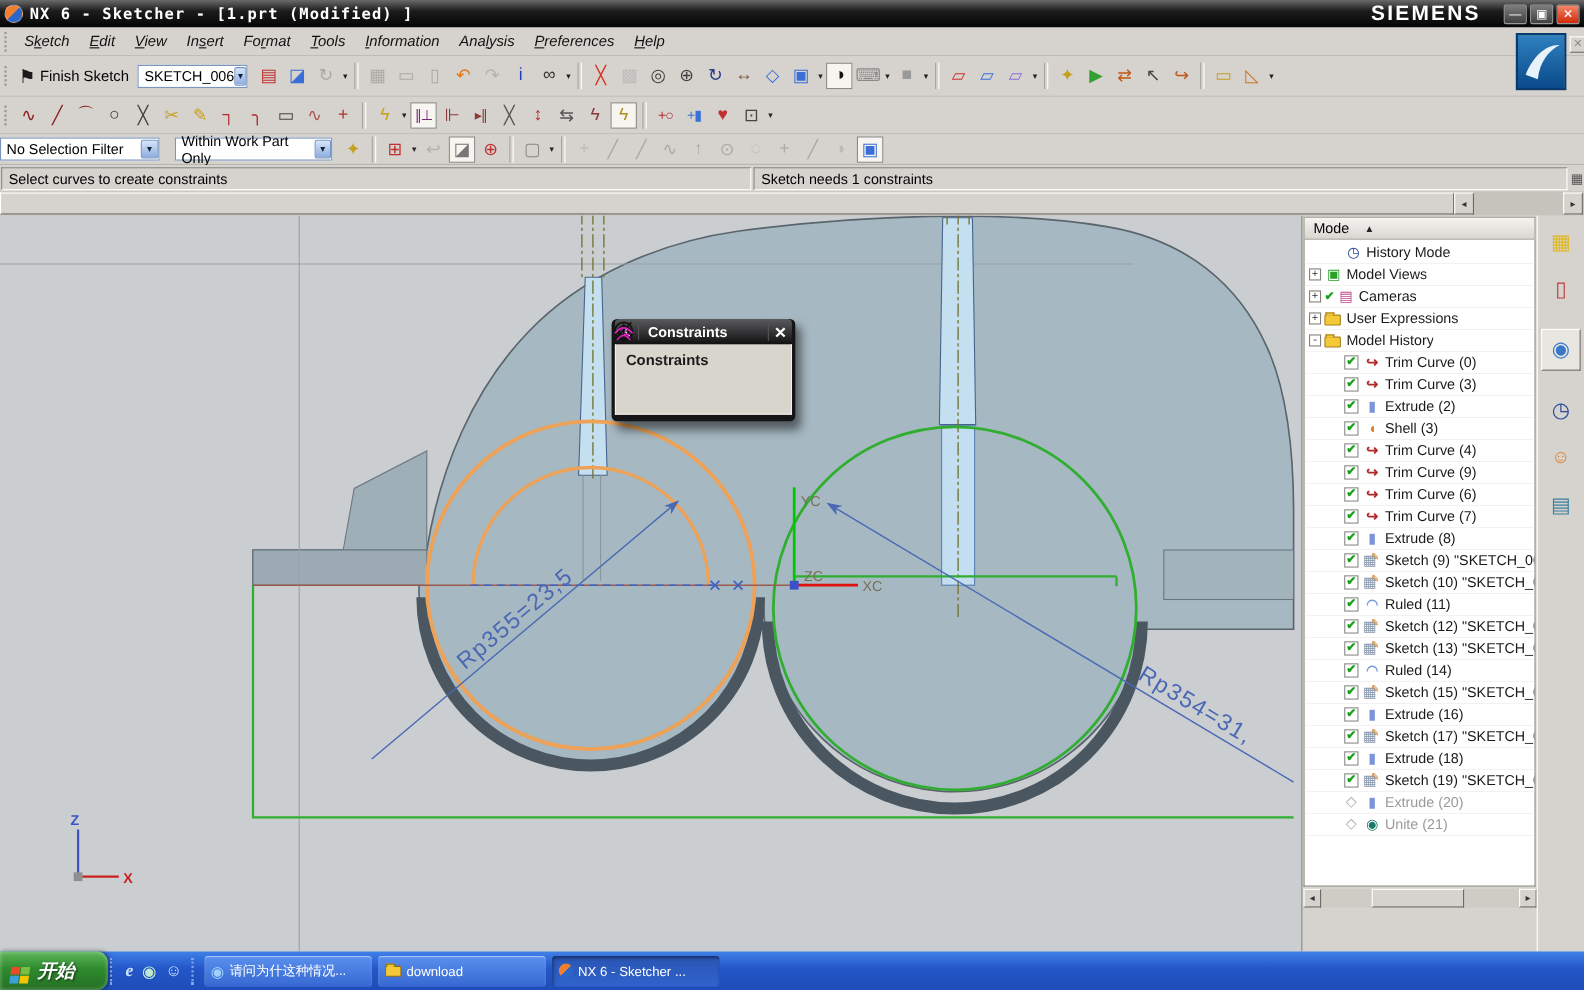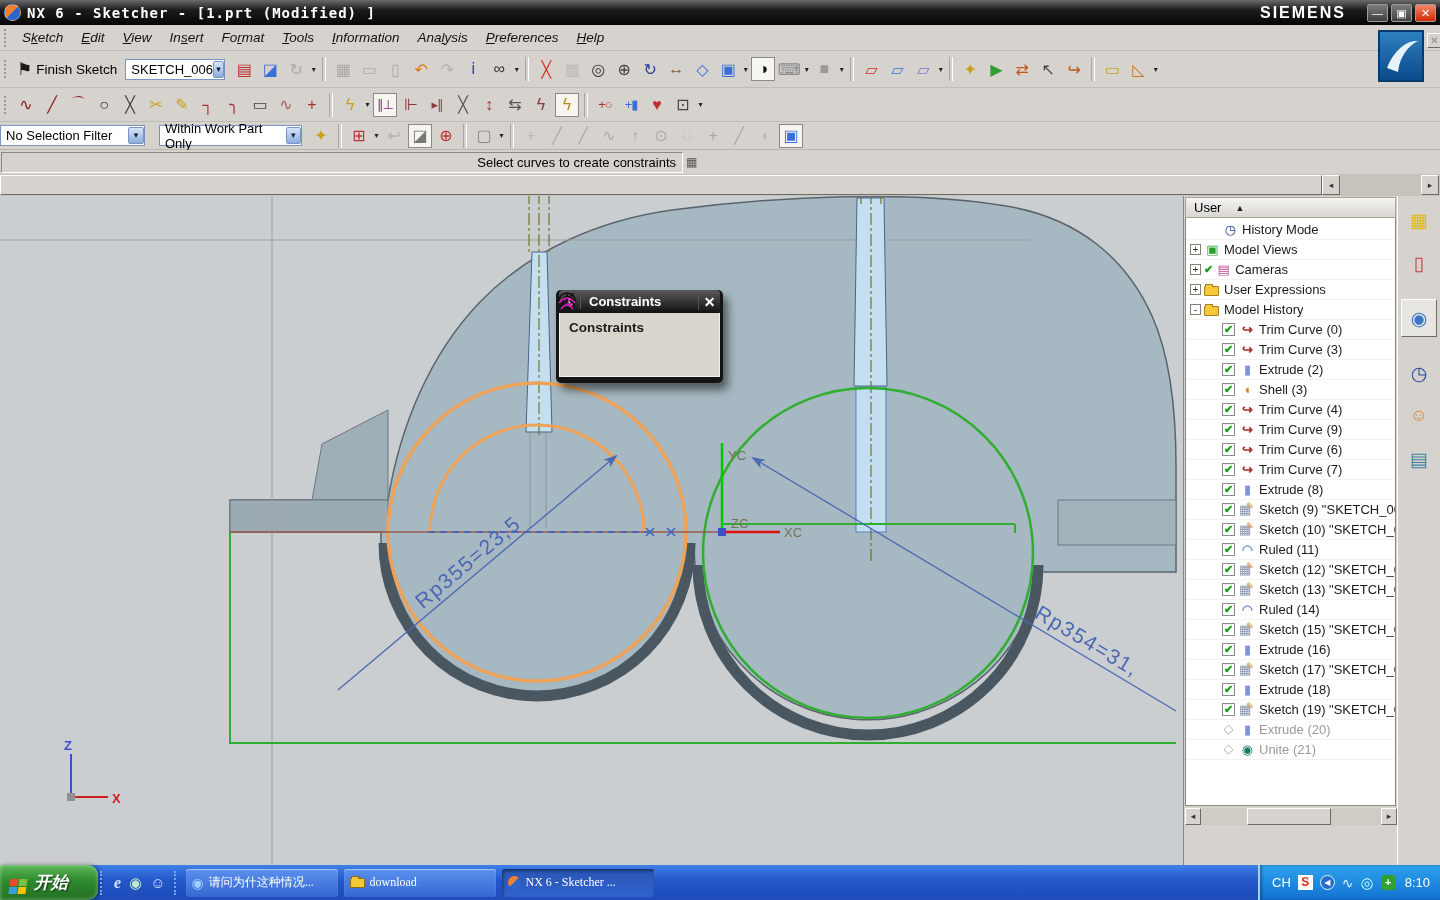--- a/index.html
+++ b/index.html
@@ -8,21 +8,21 @@
   .screen { position:relative; width:1440px; height:900px; background:#d6d3ce; overflow:hidden; }
 
   
   .titlebar { position:absolute; top:0; left:0; width:1440px; height:25px;
     background:linear-gradient(#6a6a6a,#1c1c1c 40%,#050505);
     display:flex; align-items:center; color:#fff; }
   .nxlogo { width:17px; height:17px; border-radius:50%; margin:0 6px 0 4px;
     background:linear-gradient(135deg,#f08030 0 50%,#2a66c8 50% 100%); border:1px solid rgba(255,255,255,.3); }
   .tb-title { font-family:"DejaVu Sans Mono", monospace; font-weight:bold; font-size:14px; letter-spacing:1px; }
   .tb-right { margin-left:auto; display:flex; align-items:center; }
-  .brand { font-weight:bold; font-size:16px; letter-spacing:2px; margin-right:18px; }
+  .brand { font-weight:bold; font-size:19px; letter-spacing:2px; margin-right:18px; }
   .winbtn { width:21px; height:18px; margin-left:3px; border:1px solid #9a9a9a; border-radius:2px;
     background:linear-gradient(#7d7d7d,#3f3f3f); color:#fff; font-size:11px; line-height:16px; text-align:center; }
   .winbtn.close { background:linear-gradient(#f48868,#d02808); margin-right:4px; }
 
   
   .menubar { position:absolute; top:25px; left:0; width:1440px; height:26px; background:#d6d3ce;
     display:flex; align-items:center; font-size:13.5px; color:#111; border-bottom:1px solid #c0bcb6; }
   .grip { width:5px; height:18px; margin:0 4px; border-left:2px dotted #9a968e; }
   .menu-item { padding:3px 9px; white-space:nowrap;font-style:italic; }
   .ul { text-decoration:underline; }
@@ -45,21 +45,21 @@
   .combo { height:21px; background:#fff; border:1px solid #7a96c0; display:flex; align-items:center;
     font-size:13px; padding-left:5px; }
   .combo .arw { width:16px; height:17px; margin-left:auto; border:1px solid #7a96c0; border-radius:2px;
     background:linear-gradient(#d7e5fa,#8cacdf); font-size:9px; color:#123; text-align:center; line-height:15px; }
   .combo .arw::before { content:"▾"; }
 
   
   .statusbar { position:absolute; top:150px; left:0; width:1440px; height:24px; background:#d6d3ce;
     display:flex; align-items:center; }
   .sfield { height:21px; border:1px solid; border-color:#8a8a8a #ffffff #ffffff #8a8a8a;
-    font-size:13px; padding:2px 6px; white-space:nowrap; overflow:hidden;text-align:right; }
+    font-size:13px; padding:2px 6px; white-space:nowrap; overflow:hidden; }
   .cuef { width:682px; margin-left:1px; }
   .statf { width:740px; margin-left:2px; }
   .miniicn { margin-left:3px; font-size:12px; color:#555; }
 
   
   .scrollstrip { position:absolute; top:174px; left:0; width:1440px; height:22px; background:#c6c2bc; }
   .hthumb { position:absolute; left:0; top:1px; width:1322px; height:20px; background:#d6d3ce;
     border:1px solid; border-color:#fff #6f6b64 #6f6b64 #fff; }
   .sbtn { position:absolute; top:1px; width:18px; height:20px; background:#d6d3ce;
     border:1px solid; border-color:#fff #6f6b64 #6f6b64 #fff; font-size:9px; color:#333;
@@ -164,21 +164,21 @@
   .task { width:152px; height:28px; margin-left:6px; border-radius:3px; display:flex; align-items:center;
     background:linear-gradient(#5a90ee,#3668d2); box-shadow:inset 0 1px 1px rgba(255,255,255,.5);
     color:#fff; font-size:12px; padding:0 6px; overflow:hidden; white-space:nowrap; }
   .task.pressed { background:linear-gradient(#2a55b4,#2f63cc); box-shadow:inset 1px 2px 3px rgba(0,0,0,.45); }
   .t-ic { flex:none; margin-right:5px; display:inline-block; }
   .ti2-ie::before { content:"◉"; color:#9fd0ff; font-size:14px; }
   .ti2-folder { width:15px; height:10px; background:#f4c836; border:1px solid #8a6d14; border-radius:1px; position:relative; }
   .ti2-folder::before { content:""; position:absolute; top:-3px; left:0; width:6px; height:2px;
     background:#f4c836; border:1px solid #8a6d14; border-bottom:none; }
   .ti2-nx { width:13px; height:13px; border-radius:50%; background:linear-gradient(135deg,#f08030 0 50%,#2a66c8 50% 100%); }
-  .t-lbl { overflow:hidden; text-overflow:ellipsis;font-family:Liberation Serif, serif; }
+  .t-lbl { overflow:hidden; text-overflow:ellipsis; }
   .tray { margin-left:auto; height:35px; display:flex; align-items:center; gap:7px; padding:0 10px 0 12px;
     background:linear-gradient(#2ea2ec,#1272d2); border-left:2px solid #9fd0ff; box-shadow:inset 2px 0 3px rgba(0,0,0,.3); }
   .tray-ch { color:#fff; font-size:13px; }
   .tr-ic { display:inline-block; }
   .tr-sogou { width:15px; height:15px; background:#fff; color:#e03010; font-weight:bold; font-size:12px;
     text-align:center; line-height:15px; }
   .tr-sogou::before { content:"S"; }
   .tr-back { width:15px; height:15px; border-radius:50%; background:#2a6ad0; border:1px solid #cfe;
     color:#fff; font-size:8px; text-align:center; line-height:13px; }
   .tr-back::before { content:"◀"; }
@@ -348,20 +348,21 @@
         <span class="icn d" style="color: rgb(136, 136, 136);">◌</span>
         <span class="icn d" style="color: rgb(136, 136, 136);">+</span>
         <span class="icn d" style="color: rgb(136, 136, 136);">╱</span>
         <span class="icn d" style="color: rgb(170, 170, 170);">◗</span>
         <span class="icn a" style="color: rgb(58, 111, 216);">▣</span>
       </span>
   </div>
 
   <div class="statusbar">
     <span class="sfield cuef">Select curves to create constraints</span>
+    <span class="sfield statf">Sketch needs 1 constraints</span>
     <span class="miniicn">▦</span>
   </div>
 
   <div class="scrollstrip">
     <span class="hthumb"></span>
     <span class="sbtn" style="left:1322px">◂</span>
     <span class="sbtn" style="left:1421px">▸</span>
   </div>
 
   <div class="nxbig">
@@ -482,21 +483,21 @@
                 <path d="M3,13 Q11,3 19,13 M5,19 Q11,11 17,19" fill="none" stroke="#e020c0" stroke-width="1.5"></path>
               </svg>
           </span>
         </div>
       </div>
     </div>
   </div>
 
   <div class="partnav">
     <div class="pn-colhdr">
-      <span>User</span>
+      <span>Mode</span>
       <span class="sort"></span>
     </div>
     <div class="pn-tree" id="pn-tree">
         <div class="pn-row">
           <span class="ind" style="width: 22px;"></span>
           <span class="exps"></span>
           <span class="ti ti-clock"></span>
           <span class="lbl">History Mode</span>
         </div>
         <div class="pn-row">
@@ -728,26 +729,15 @@
         </div>
         <div class="task">
           <span class="t-ic ti2-folder"></span>
           <span class="t-lbl">download</span>
         </div>
         <div class="task pressed">
           <span class="t-ic ti2-nx"></span>
           <span class="t-lbl">NX 6 - Sketcher ...</span>
         </div>
       </div>
-    <div class="tray">
-      <span class="tray-ch">CH</span>
-      <span id="trayicons" style="display:flex;align-items:center;gap:7px;">
-          <span class="tr-ic tr-sogou"></span>
-          <span class="tr-ic tr-back"></span>
-          <span class="tr-ic tr-swoosh"></span>
-          <span class="tr-ic tr-cam"></span>
-          <span class="tr-ic tr-shield"></span>
-        </span>
-      <span class="tray-time">8:10</span>
-    </div>
   </div>
 
 </div>
 
 </body></html>

